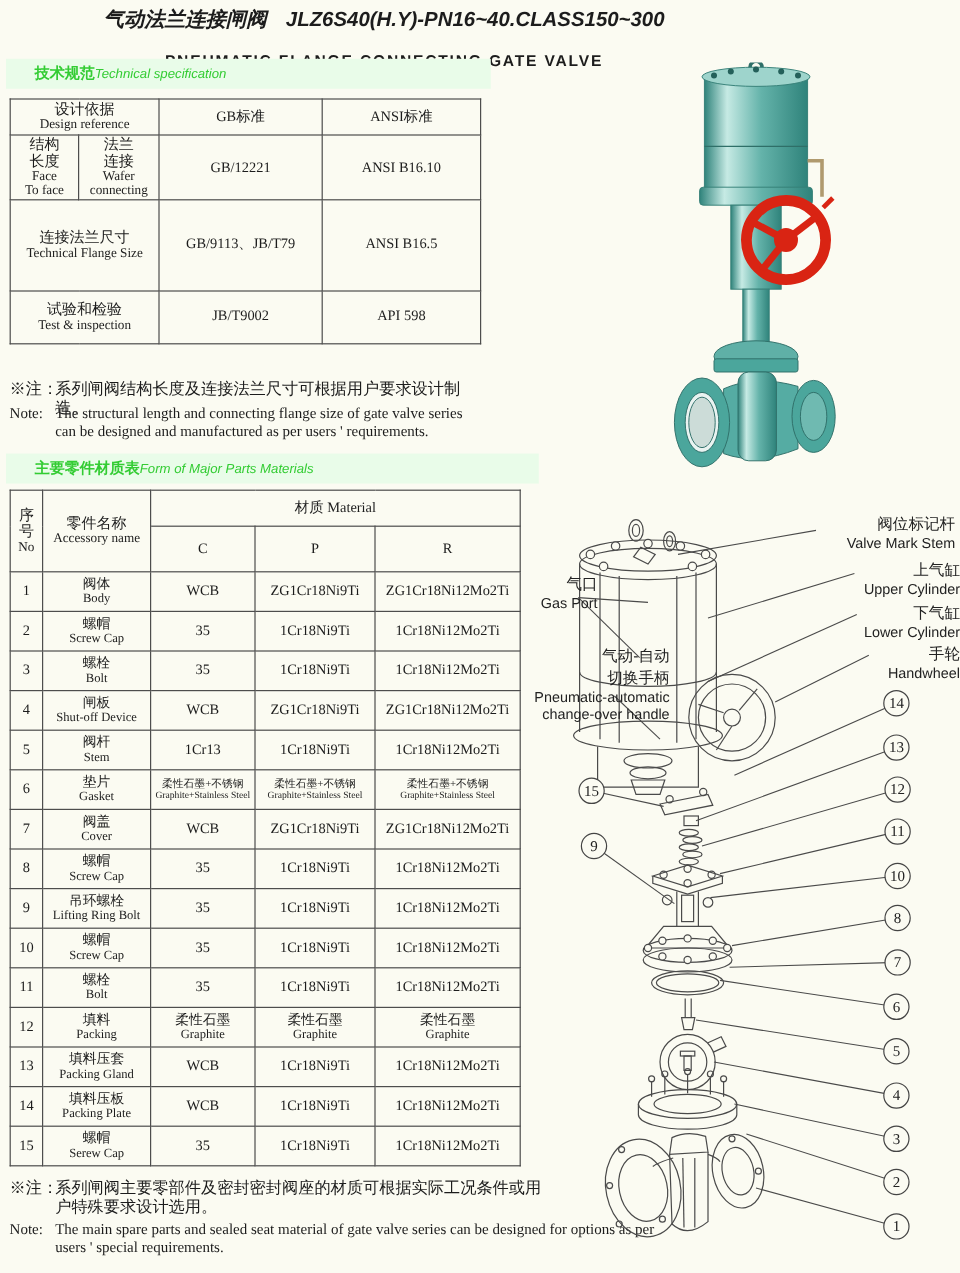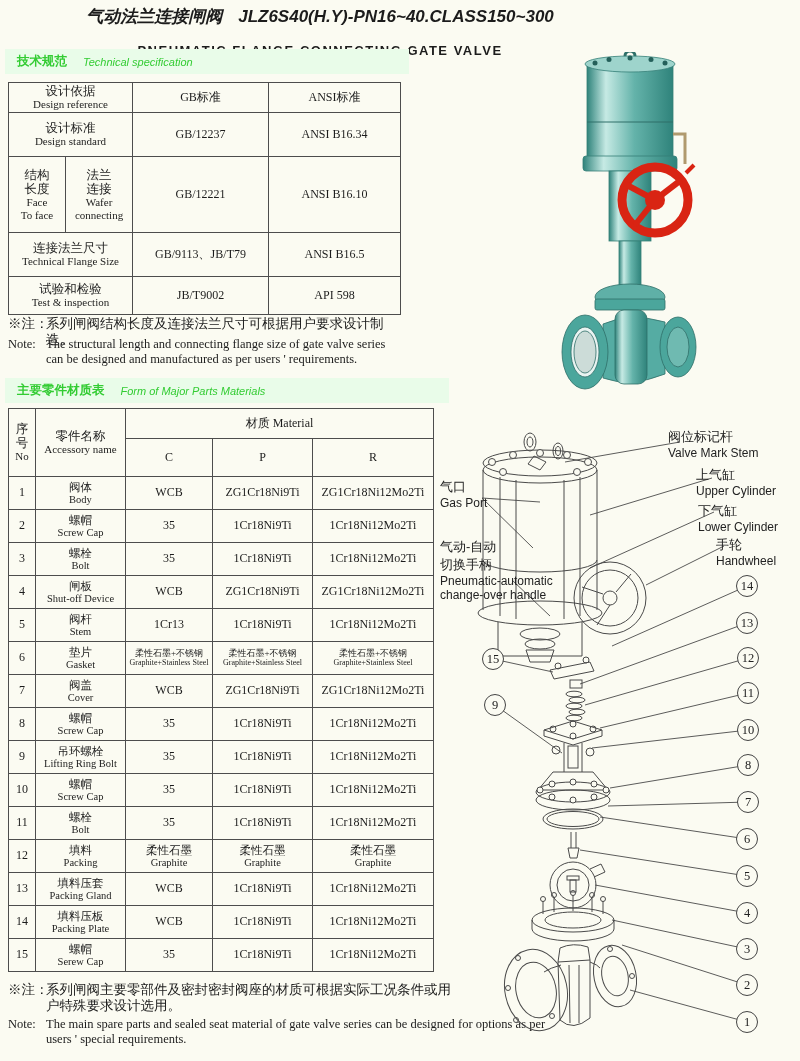--- a/index.html
+++ b/index.html
@@ -7,22 +7,22 @@
   body{position:relative;background:#fbfbf2;font-family:"Liberation Serif","DejaVu Serif",serif;color:#1c1c1c;overflow:hidden}
   .abs{position:absolute}
 
   
   .title-block{left:0;top:5px;width:640px;text-align:center}
   .title-line{display:flex;justify-content:center;gap:16px;align-items:baseline;
     font-family:"Liberation Sans","DejaVu Sans",sans-serif;font-weight:bold;font-style:italic;font-size:17px}
   .title-en{font-family:"Liberation Sans","DejaVu Sans",sans-serif;font-size:13px;font-weight:bold;letter-spacing:1.5px;margin-top:15px}
 
   
-  .sec{position:absolute;height:25px;background:var(--section-bg,#e9fce9);display:flex;align-items:center;gap:16px;
-    padding:0 12px;font-size:15px;font-family:"Liberation Sans","DejaVu Sans",sans-serif}
+  .sec{position:absolute;height:25px;background:var(--section-bg,#e9fce9);display:flex;align-items:center;
+    padding:0 24px;font-size:15px;font-family:"Liberation Sans","DejaVu Sans",sans-serif}
   .sec .zh{color:var(--accent-green,#33cc33);font-weight:bold}
   .sec .en{color:var(--accent-green,#33cc33);font-style:italic;font-weight:normal}
 
   
   table{border-collapse:collapse;table-layout:fixed;position:absolute;background:transparent}
   td,th{border:1.2px solid #4d4d4d;text-align:center;vertical-align:middle;padding:0 2px;
     font-size:12px;line-height:1.12;font-weight:normal}
   .zh{white-space:pre-line;font-size:12.5px}
   .en{white-space:pre-line;font-size:11px}
   #spec-table{left:8px;top:82px;width:392px}
@@ -46,21 +46,21 @@
   .note .txt{display:block;padding-left:38px}
   .note-zh{font-size:13.5px}
   .note-en{font-size:12.5px}
 
   
   #valve-photo{left:553px;top:52px;width:168px;height:342px}
 
   
   #diagram{left:440px;top:420px;width:360px;height:641px}
   #diagram svg{position:absolute;left:0;top:0;pointer-events:none}
-  .dg-label{position:absolute;text-align:left;font-family:"Liberation Sans","DejaVu Sans",sans-serif;color:#222}
+  .dg-label{position:absolute;text-align:right;font-family:"Liberation Sans","DejaVu Sans",sans-serif;color:#222}
   .dg-zh{font-size:13px;white-space:pre-line}
   .dg-en{font-size:12px;white-space:pre-line}
   .balloon{position:absolute;width:22px;height:22px;border:1.3px solid #444;border-radius:50%;
     background:#fbfbf2;display:flex;align-items:center;justify-content:center;
     font-size:12.5px;font-family:"Liberation Serif",serif;color:#222}
 </style>
 </head>
 <body>
 
 <header class="abs title-block">
@@ -89,34 +89,20 @@
           <div>
             <div class="zh">设计依据</div>
             <div class="en">Design reference</div>
           </div>
         </td>
         <td>
           <div>GB标准</div>
         </td>
         <td>
           <div>ANSI标准</div>
-        </td>
-      </tr>
-      <tr>
-        <td colspan="2">
-          <div>
-            <div class="zh">设计标准</div>
-            <div class="en">Design standard</div>
-          </div>
-        </td>
-        <td>
-          <div>GB/12237</div>
-        </td>
-        <td>
-          <div>ANSI B16.34</div>
         </td>
       </tr>
       <tr>
         <td colspan="1">
           <div>
             <div class="zh">结构
 长度</div>
             <div class="en">Face
 To face</div>
           </div>

